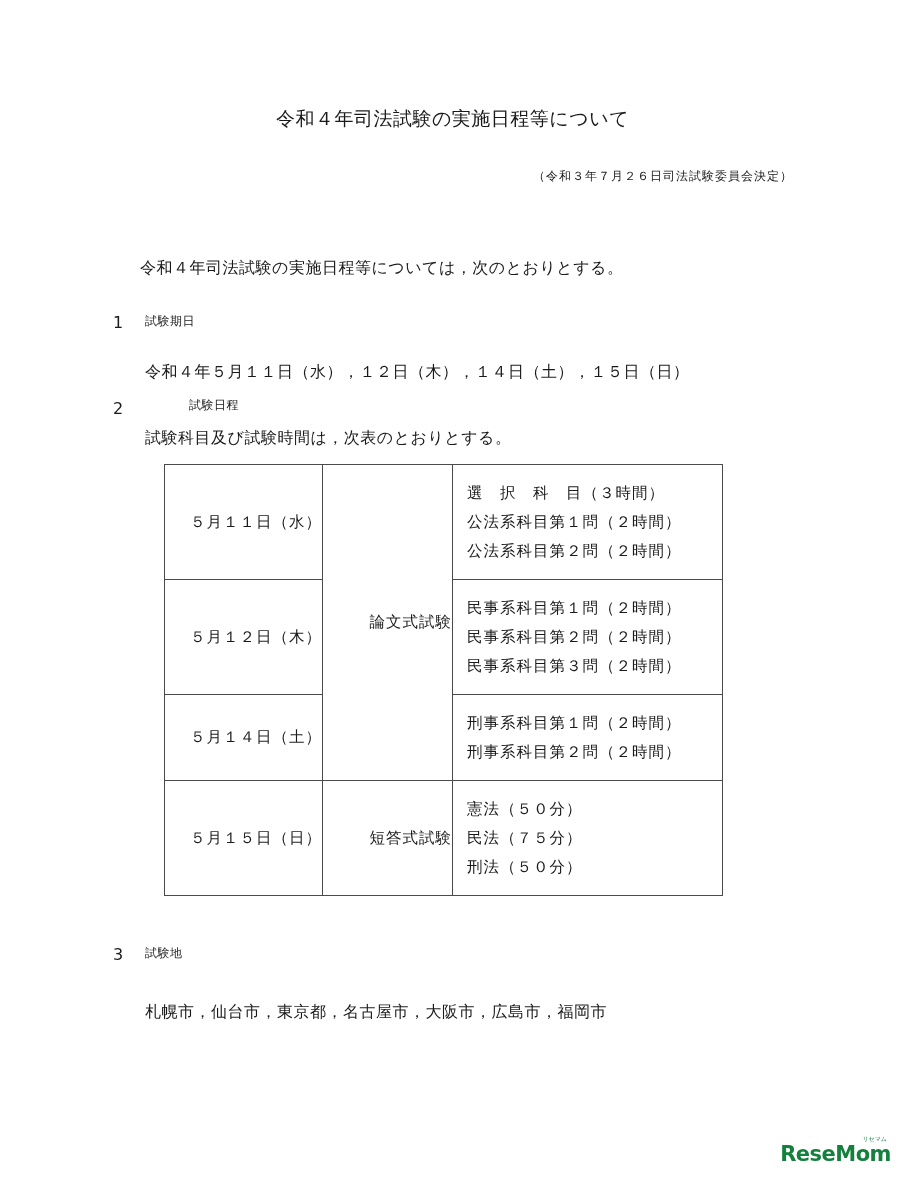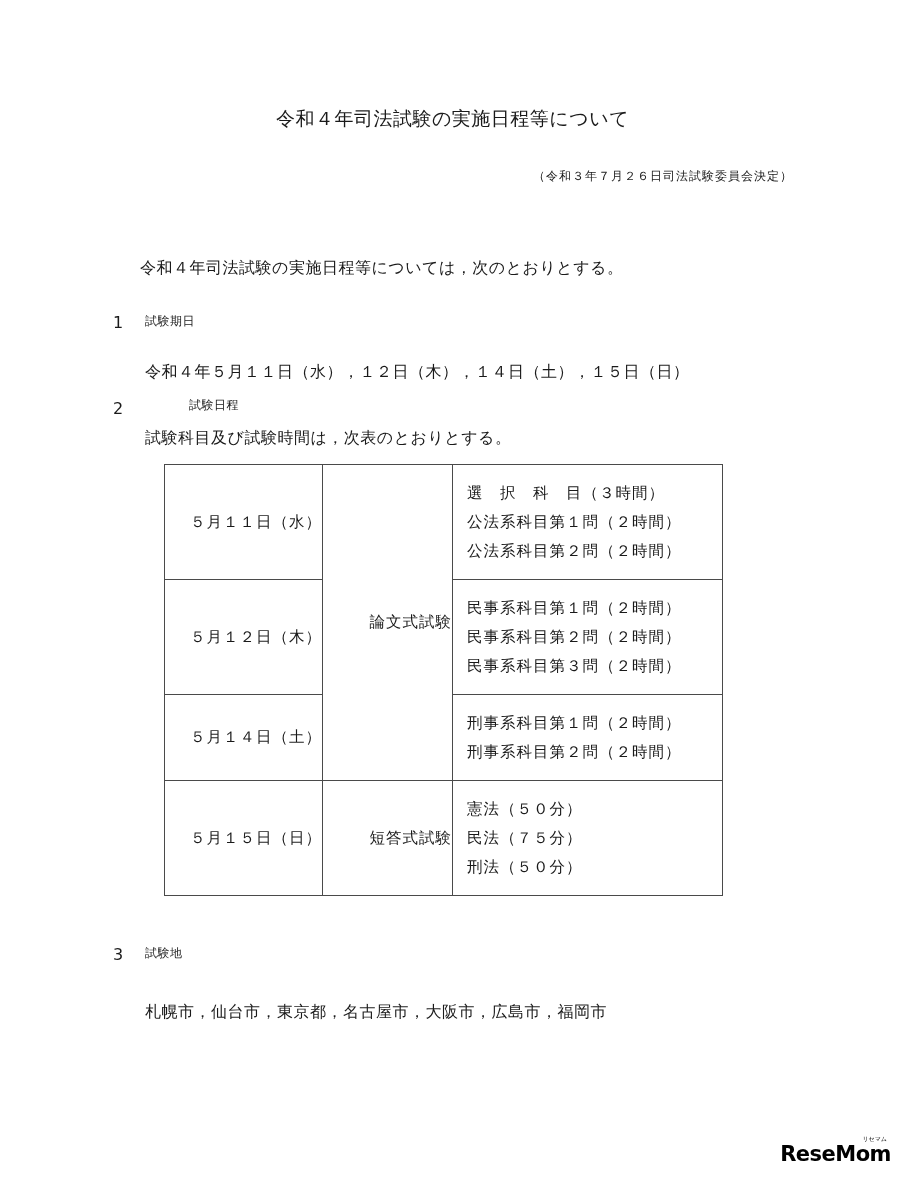--- a/index.html
+++ b/index.html
@@ -12,21 +12,21 @@
   .sec-num { left:113px; font-size:16px; }
   .sec-head { left:145px; font-size:12px; letter-spacing:0.5px; }
   .sec-body { left:145px; font-size:16px; letter-spacing:0.5px; }
   table.sched { position:absolute; left:164px; top:464px; width:559px; border-collapse:collapse; }
   table.sched td { border:1.5px solid #4a4a4a; font-size:15.5px; padding:0; letter-spacing:1px; }
   td.date { width:157px; text-align:right; }
   td.type { width:129px; text-align:right; }
   td.subj { padding-left:14px !important; line-height:29px; vertical-align:middle; }
   .subj-line { display:block; white-space:nowrap; }
   .logo { position:absolute; right:14px; top:1142px; font-family:"DejaVu Sans",sans-serif;
-          font-weight:bold; font-size:21px; color:#000000; letter-spacing:-0.5px; }
+          font-weight:bold; font-size:21px; color:#15803d; letter-spacing:-0.5px; }
   .logo .kana { position:absolute; right:4px; top:-7px; font-size:6px; font-weight:normal; letter-spacing:0; }
 </style>
 </head>
 <body>
 
 <div class="abs title">令和４年司法試験の実施日程等について</div>
 <div class="abs decision">（令和３年７月２６日司法試験委員会決定）</div>
 <div class="abs intro">令和４年司法試験の実施日程等については，次のとおりとする。</div>
 
 <div class="abs sec-num" style="top:313px;">1</div>

